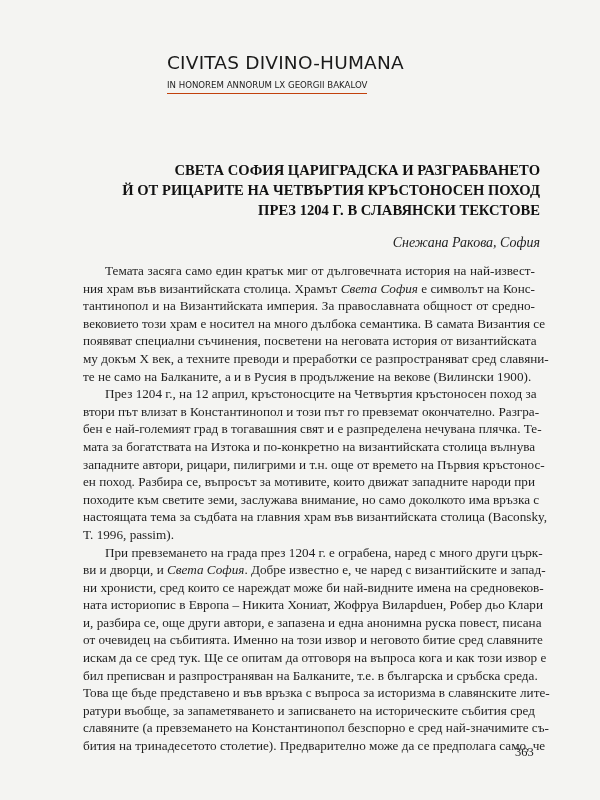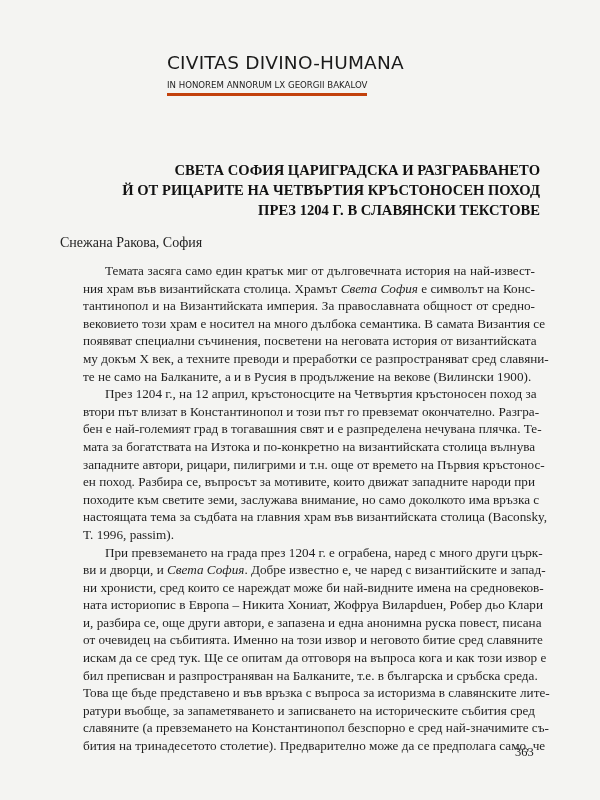--- a/index.html
+++ b/index.html
@@ -16,31 +16,31 @@
     }
     .journal-title {
       font-family: "DejaVu Sans", sans-serif;
       font-size: 18.5px; letter-spacing: 0.2px; color: #1a1a1a;
       line-height: 22px; white-space: nowrap;
     }
     .journal-subtitle {
       font-family: "DejaVu Sans", sans-serif;
       font-size: 8.6px; color: #222; line-height: 11px;
       white-space: nowrap; padding-bottom: 2px;
-      border-bottom: 3px solid #c2410c; display: inline-block;
+      border-bottom: 1px solid #c2410c; display: inline-block;
     }
     .article-title {
       position: absolute; left: 60px; top: 160px; width: 480px;
       text-align: right; font-weight: bold; font-size: 14.6px;
       line-height: 20px; color: #111;
     }
     .article-title div { white-space: nowrap; }
     .author {
       position: absolute; left: 60px; top: 235px; width: 480px;
-      text-align: left; font-size: 14px; color: #222;
+      text-align: right; font-style: italic; font-size: 14px; color: #222;
     }
     .body-text {
       position: absolute; left: 83px; top: 262px; width: 452px;
       font-size: 13.2px; line-height: 17.6px; color: #1f1f1f;
     }
     .line {
       white-space: nowrap; text-align: justify; text-align-last: justify;
       height: 17.6px;
     }
     .line.last { text-align-last: left; }

